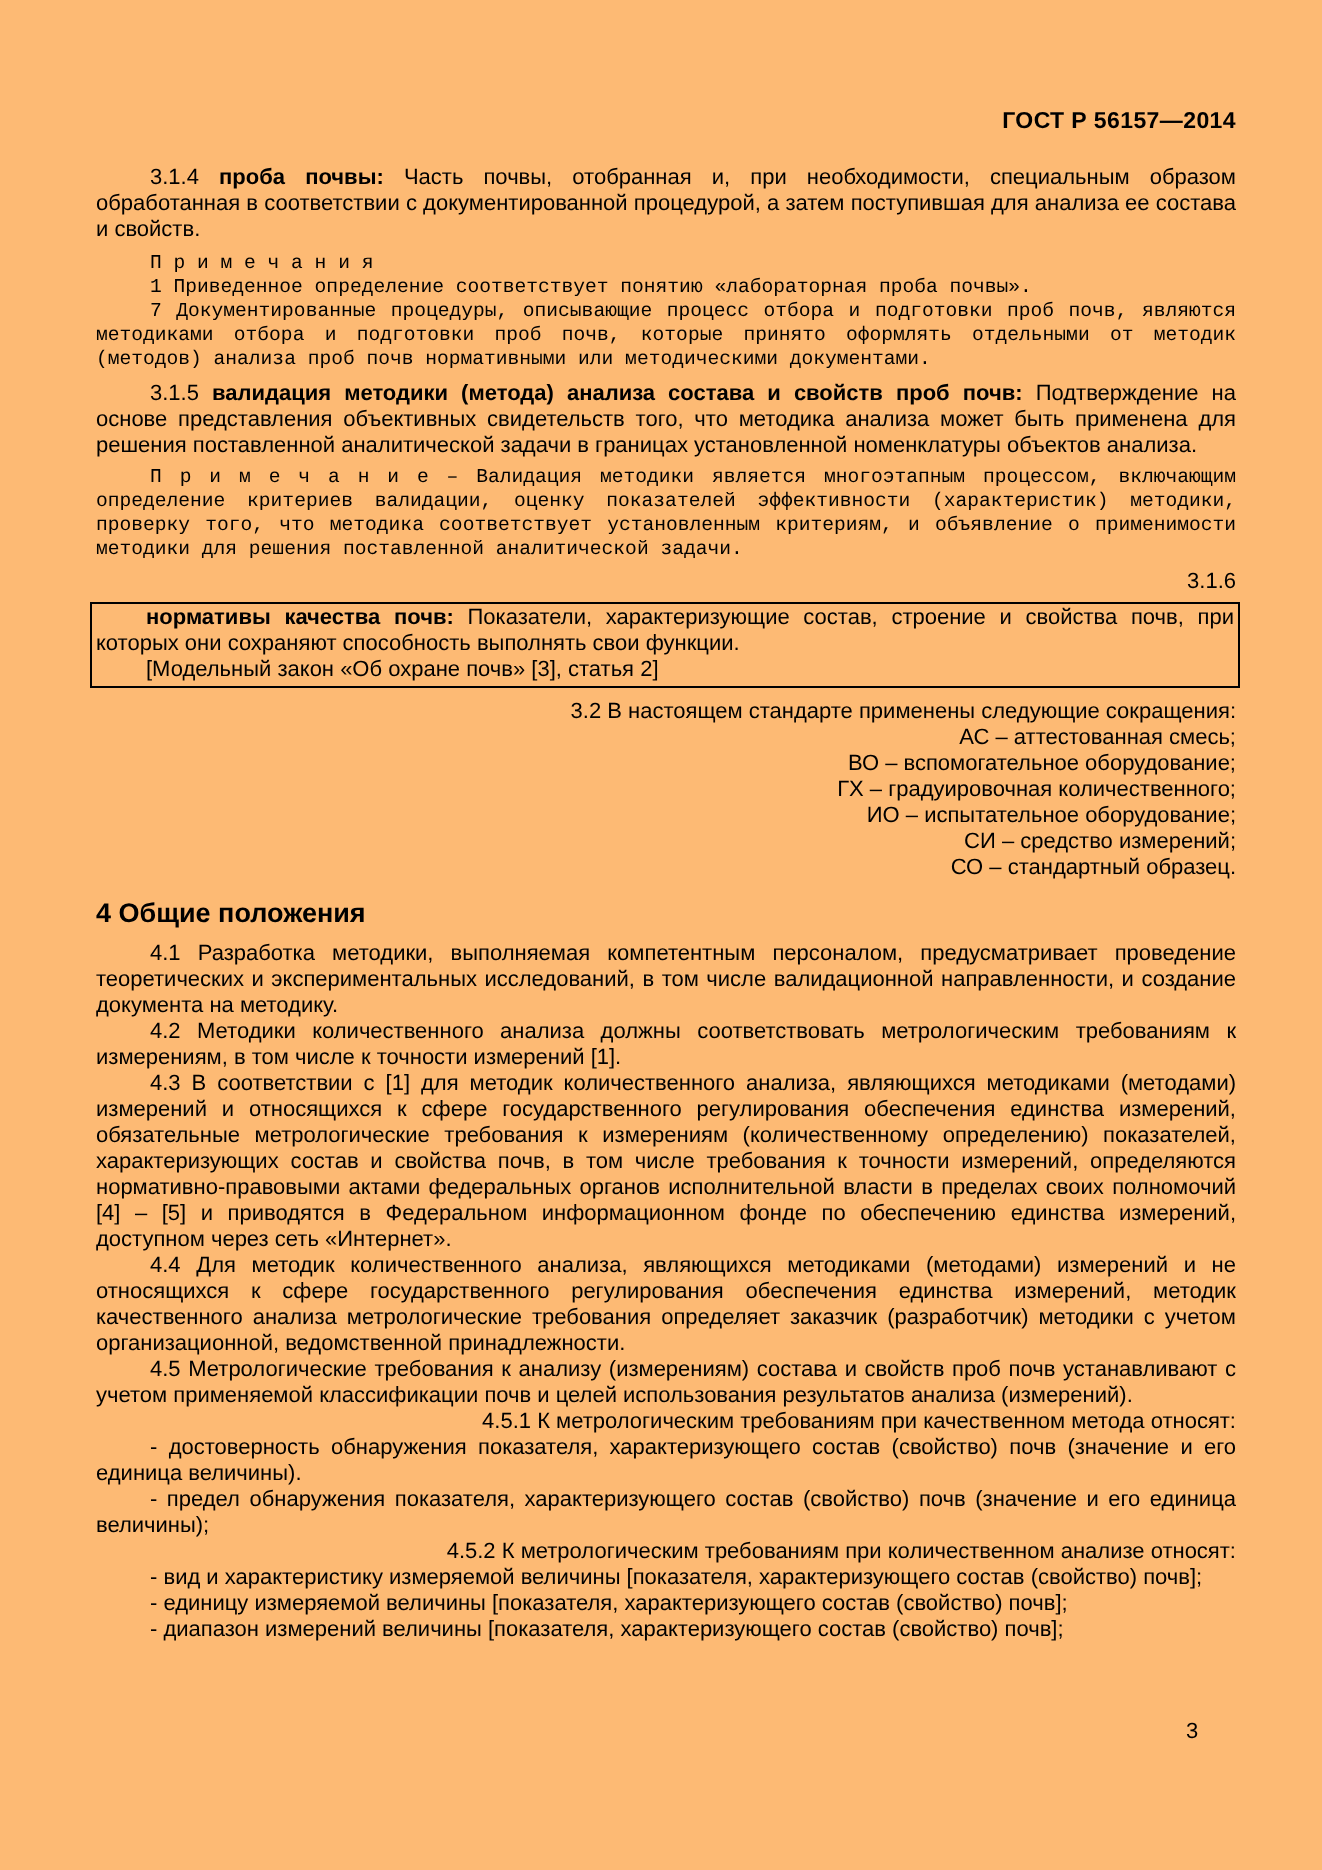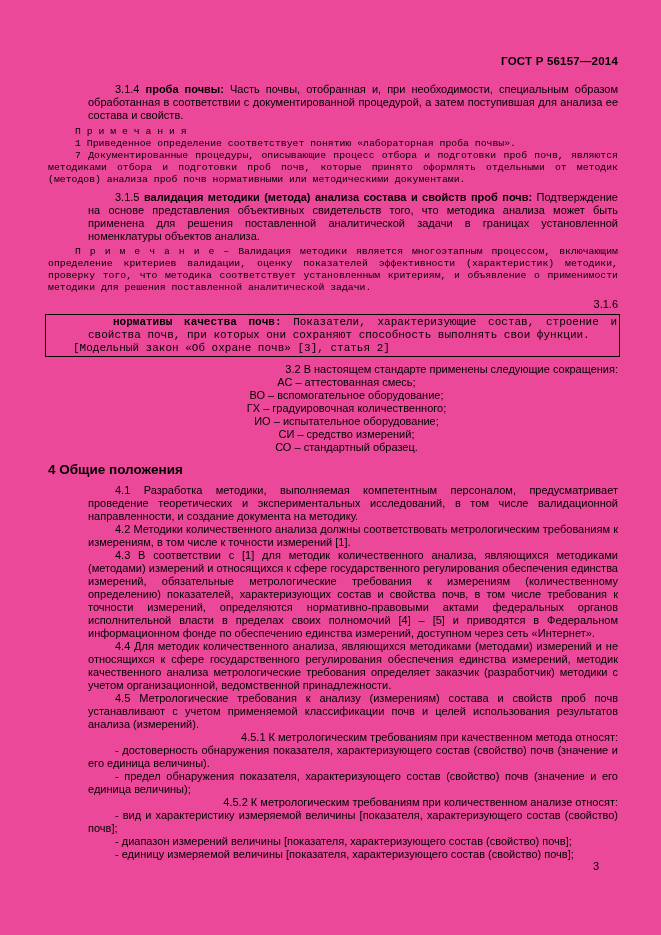--- a/index.html
+++ b/index.html
@@ -1,21 +1,21 @@
 <!DOCTYPE html>
 <html lang="ru"><head>
 <meta charset="utf-8">
 <style>
   * { margin: 0; padding: 0; box-sizing: border-box; }
   html, body { background: #ffffff; }
   .page {
     position: relative;
     width: 661px;
     height: 935px;
-    background: #ec4899;
+    background: #fdba74;
     color: #000000;
     font-family: "Liberation Sans", "DejaVu Sans", sans-serif;
     overflow: hidden;
   }
   .header {
     position: absolute;
     top: 55px;
     right: 43px;
     font-size: 11.5px;
     font-weight: bold;
@@ -25,45 +25,43 @@
     position: absolute;
     left: 48px;
     top: 83px;
     width: 570px;
     font-size: 11px;
     line-height: 13px;
   }
   .para {
     text-align: justify;
     text-indent: 27px;
-    margin-left: 40px;
   }
   .para b { font-weight: bold; }
   .plain { text-align: right; }
   .notes { margin: 4px 0 5px; }
   .note {
     font-size: 9.8px;
     line-height: 12px;
     text-indent: 27px;
     font-family: Liberation Mono, monospace;
   }
   .note.j { text-align: justify; }
   .note-single { margin: 3px 0 4px; }
   .defbox {
     border: 1px solid #000000;
     margin: 3px 0 6px -3px;
     width: 575px;
     padding: 1px 2px;
-    font-family: Liberation Mono, monospace;
   }
   .defbox .para { text-indent: 25px; }
   .source-line { text-indent: 25px; }
   .abbr-line {
     padding-left: 27px;
-    text-align: center;
+    text-align: right;
   }
   .section-heading {
     font-size: 13.5px;
     line-height: 16px;
     font-weight: bold;
     margin: 8px 0 6px;
     text-indent: 0;
   }
   .pagenum {
     position: absolute;
@@ -133,20 +131,20 @@
     <p class="para">4.3 В соответствии с [1] для методик количественного анализа, являющихся методиками (методами) измерений и относящихся к сфере государственного регулирования обеспечения единства измерений, обязательные метрологические требования к измерениям (количественному определению) показателей, характеризующих состав и свойства почв, в том числе требования к точности измерений, определяются нормативно-правовыми актами федеральных органов исполнительной власти в пределах своих полномочий [4] – [5] и приводятся в Федеральном информационном фонде по обеспечению единства измерений, доступном через сеть «Интернет».</p>
     <p class="para">4.4 Для методик количественного анализа, являющихся методиками (методами) измерений и не относящихся к сфере государственного регулирования обеспечения единства измерений, методик качественного анализа метрологические требования определяет заказчик (разработчик) методики с учетом организационной, ведомственной принадлежности.</p>
     <p class="para">4.5 Метрологические требования к анализу (измерениям) состава и свойств проб почв устанавливают с учетом применяемой классификации почв и целей использования результатов анализа (измерений).</p>
 
     <p class="para plain">4.5.1 К метрологическим требованиям при качественном метода относят:</p>
     <p class="para">- достоверность обнаружения показателя, характеризующего состав (свойство) почв (значение и его единица величины).</p>
     <p class="para">- предел обнаружения показателя, характеризующего состав (свойство) почв (значение и его единица величины);</p>
 
     <p class="para plain">4.5.2 К метрологическим требованиям при количественном анализе относят:</p>
     <p class="para">- вид и характеристику измеряемой величины [показателя, характеризующего состав (свойство) почв];</p>
+    <p class="para">- единицу измеряемой величины [показателя, характеризующего состав (свойство) почв];</p>
     <p class="para">- диапазон измерений величины [показателя, характеризующего состав (свойство) почв];</p>
-    <p class="para">- единицу измеряемой величины [показателя, характеризующего состав (свойство) почв];</p>
 
   </div>
 
   <div class="pagenum">3</div>
 
 </div>
 
 </body></html>

